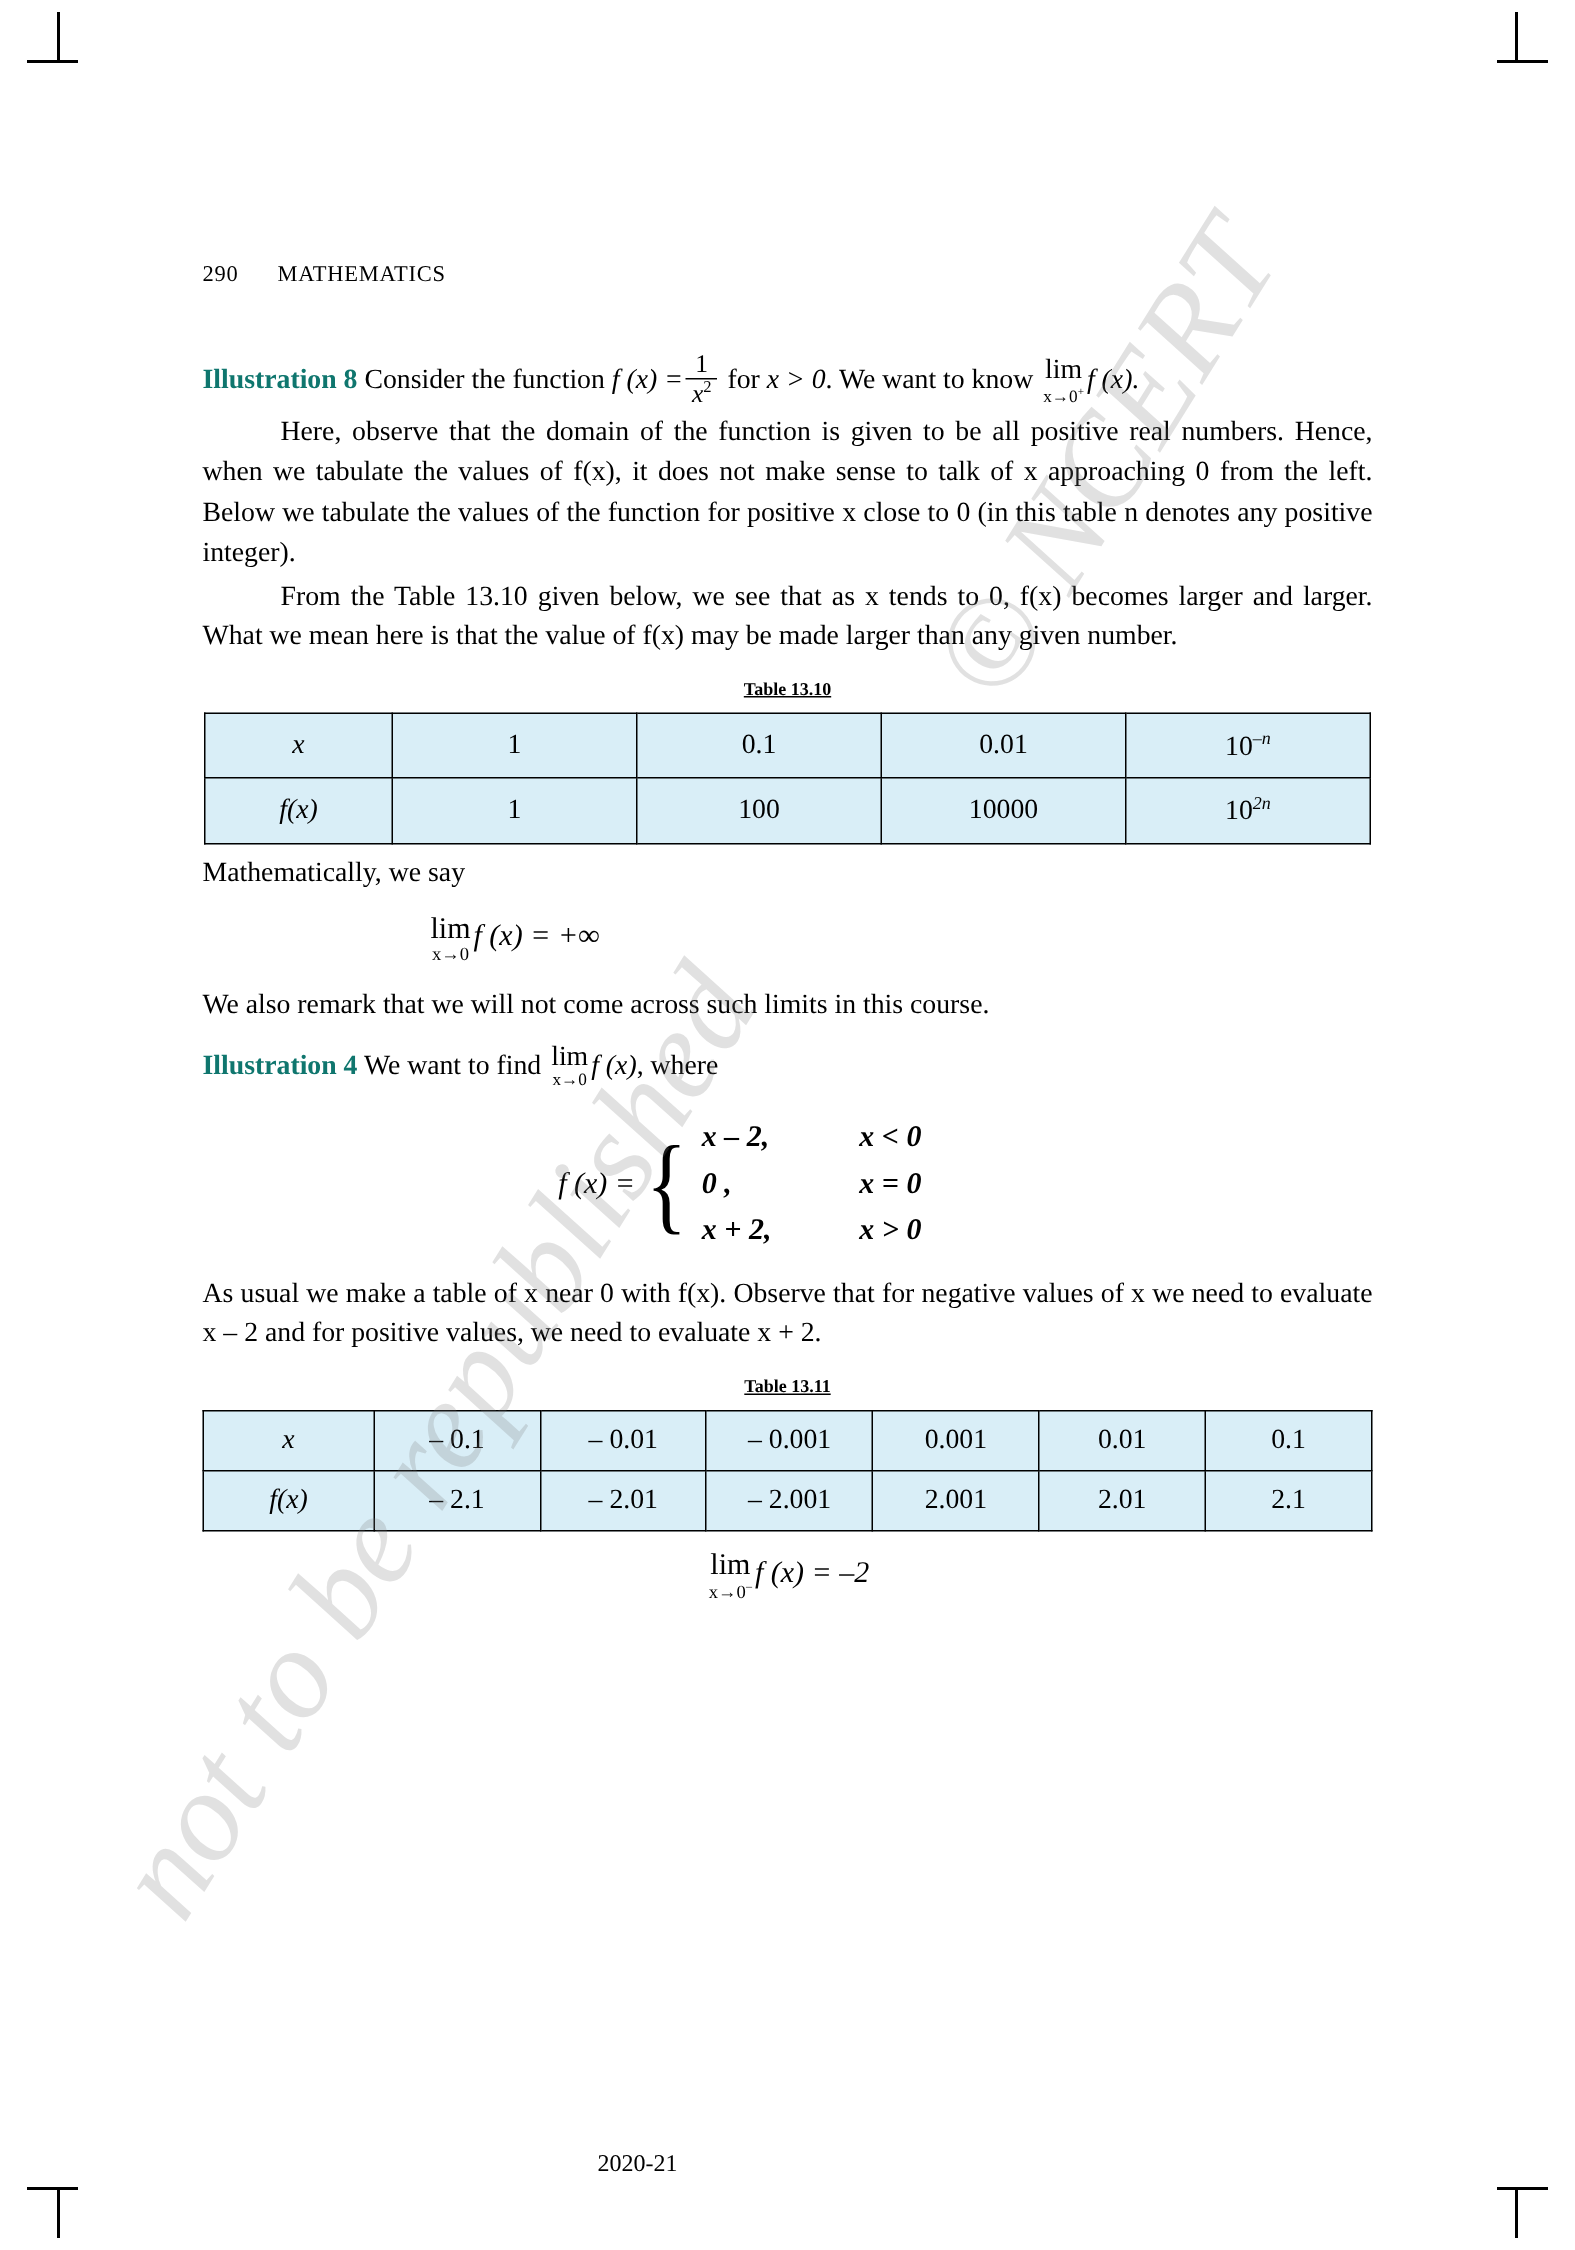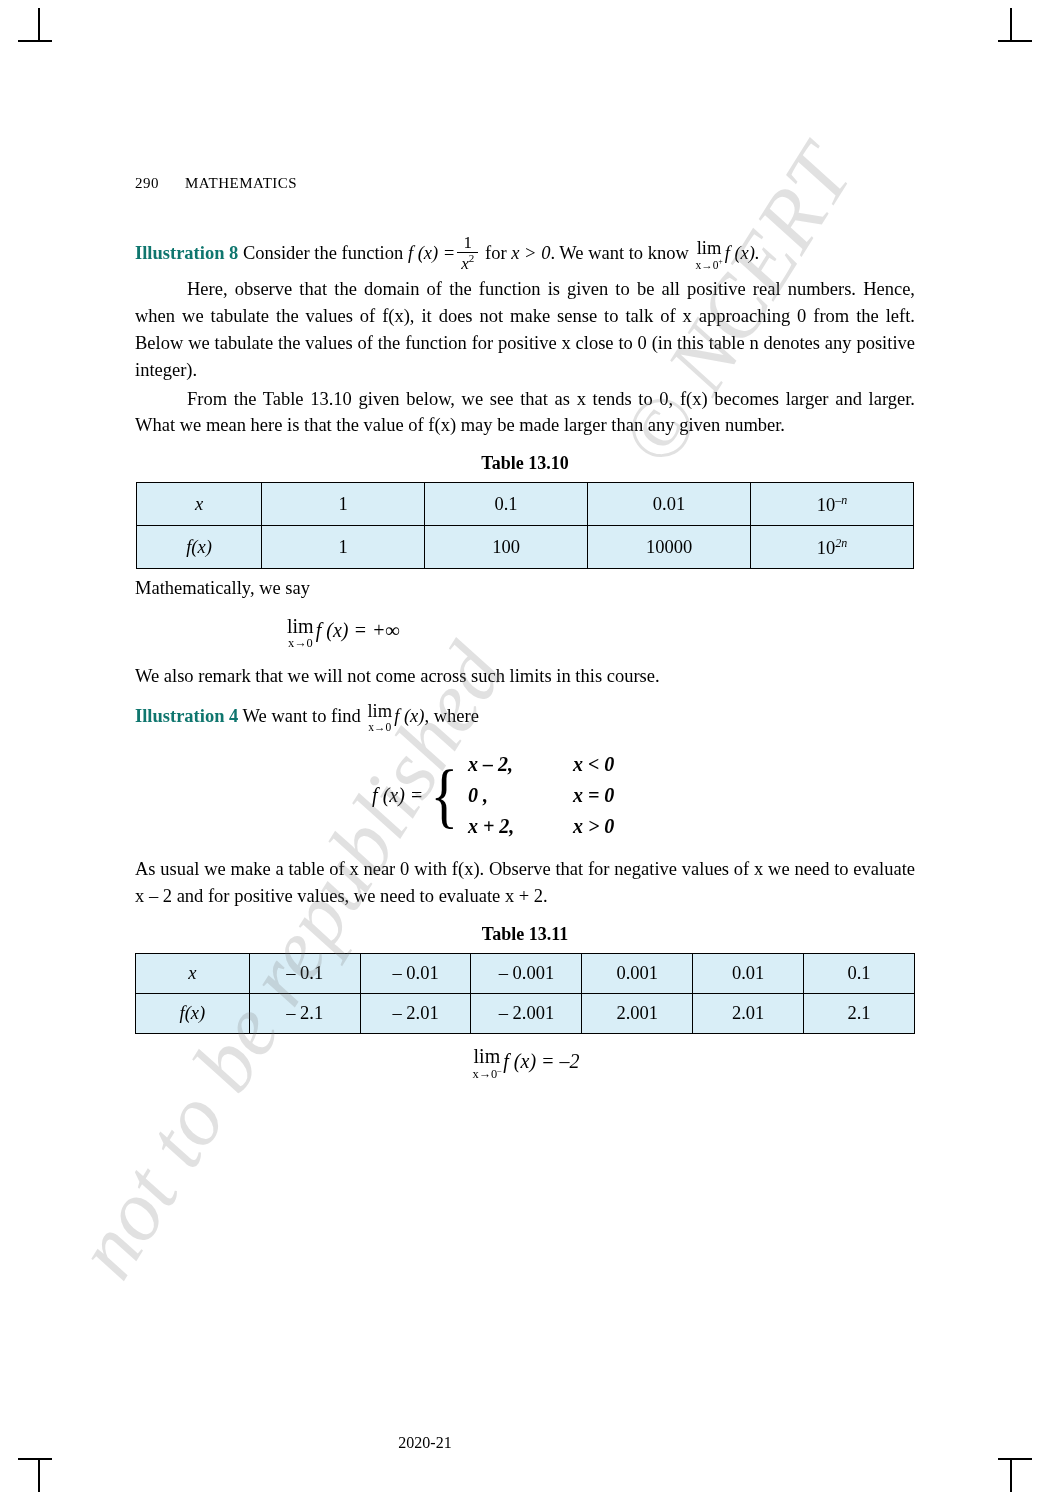--- a/index.html
+++ b/index.html
@@ -87,22 +87,23 @@
     margin: 12px 0 10px 0;
   }
   .math-left {
     margin: 14px 0 14px 150px;
     font-size: 20px;
   }
 
   .tbl-caption {
     text-align: center;
     font-weight: bold;
-    font-size: 18px;
+    font-size: 12px;
     margin: 14px 0 8px 0;
+    text-decoration: underline;
   }
   table.data {
     border-collapse: collapse;
     margin: 0 auto 6px auto;
     background: #d9eef7;
   }
   table.data td {
     border: 1px solid #000;
     text-align: center;
     font-size: 18.5px;

